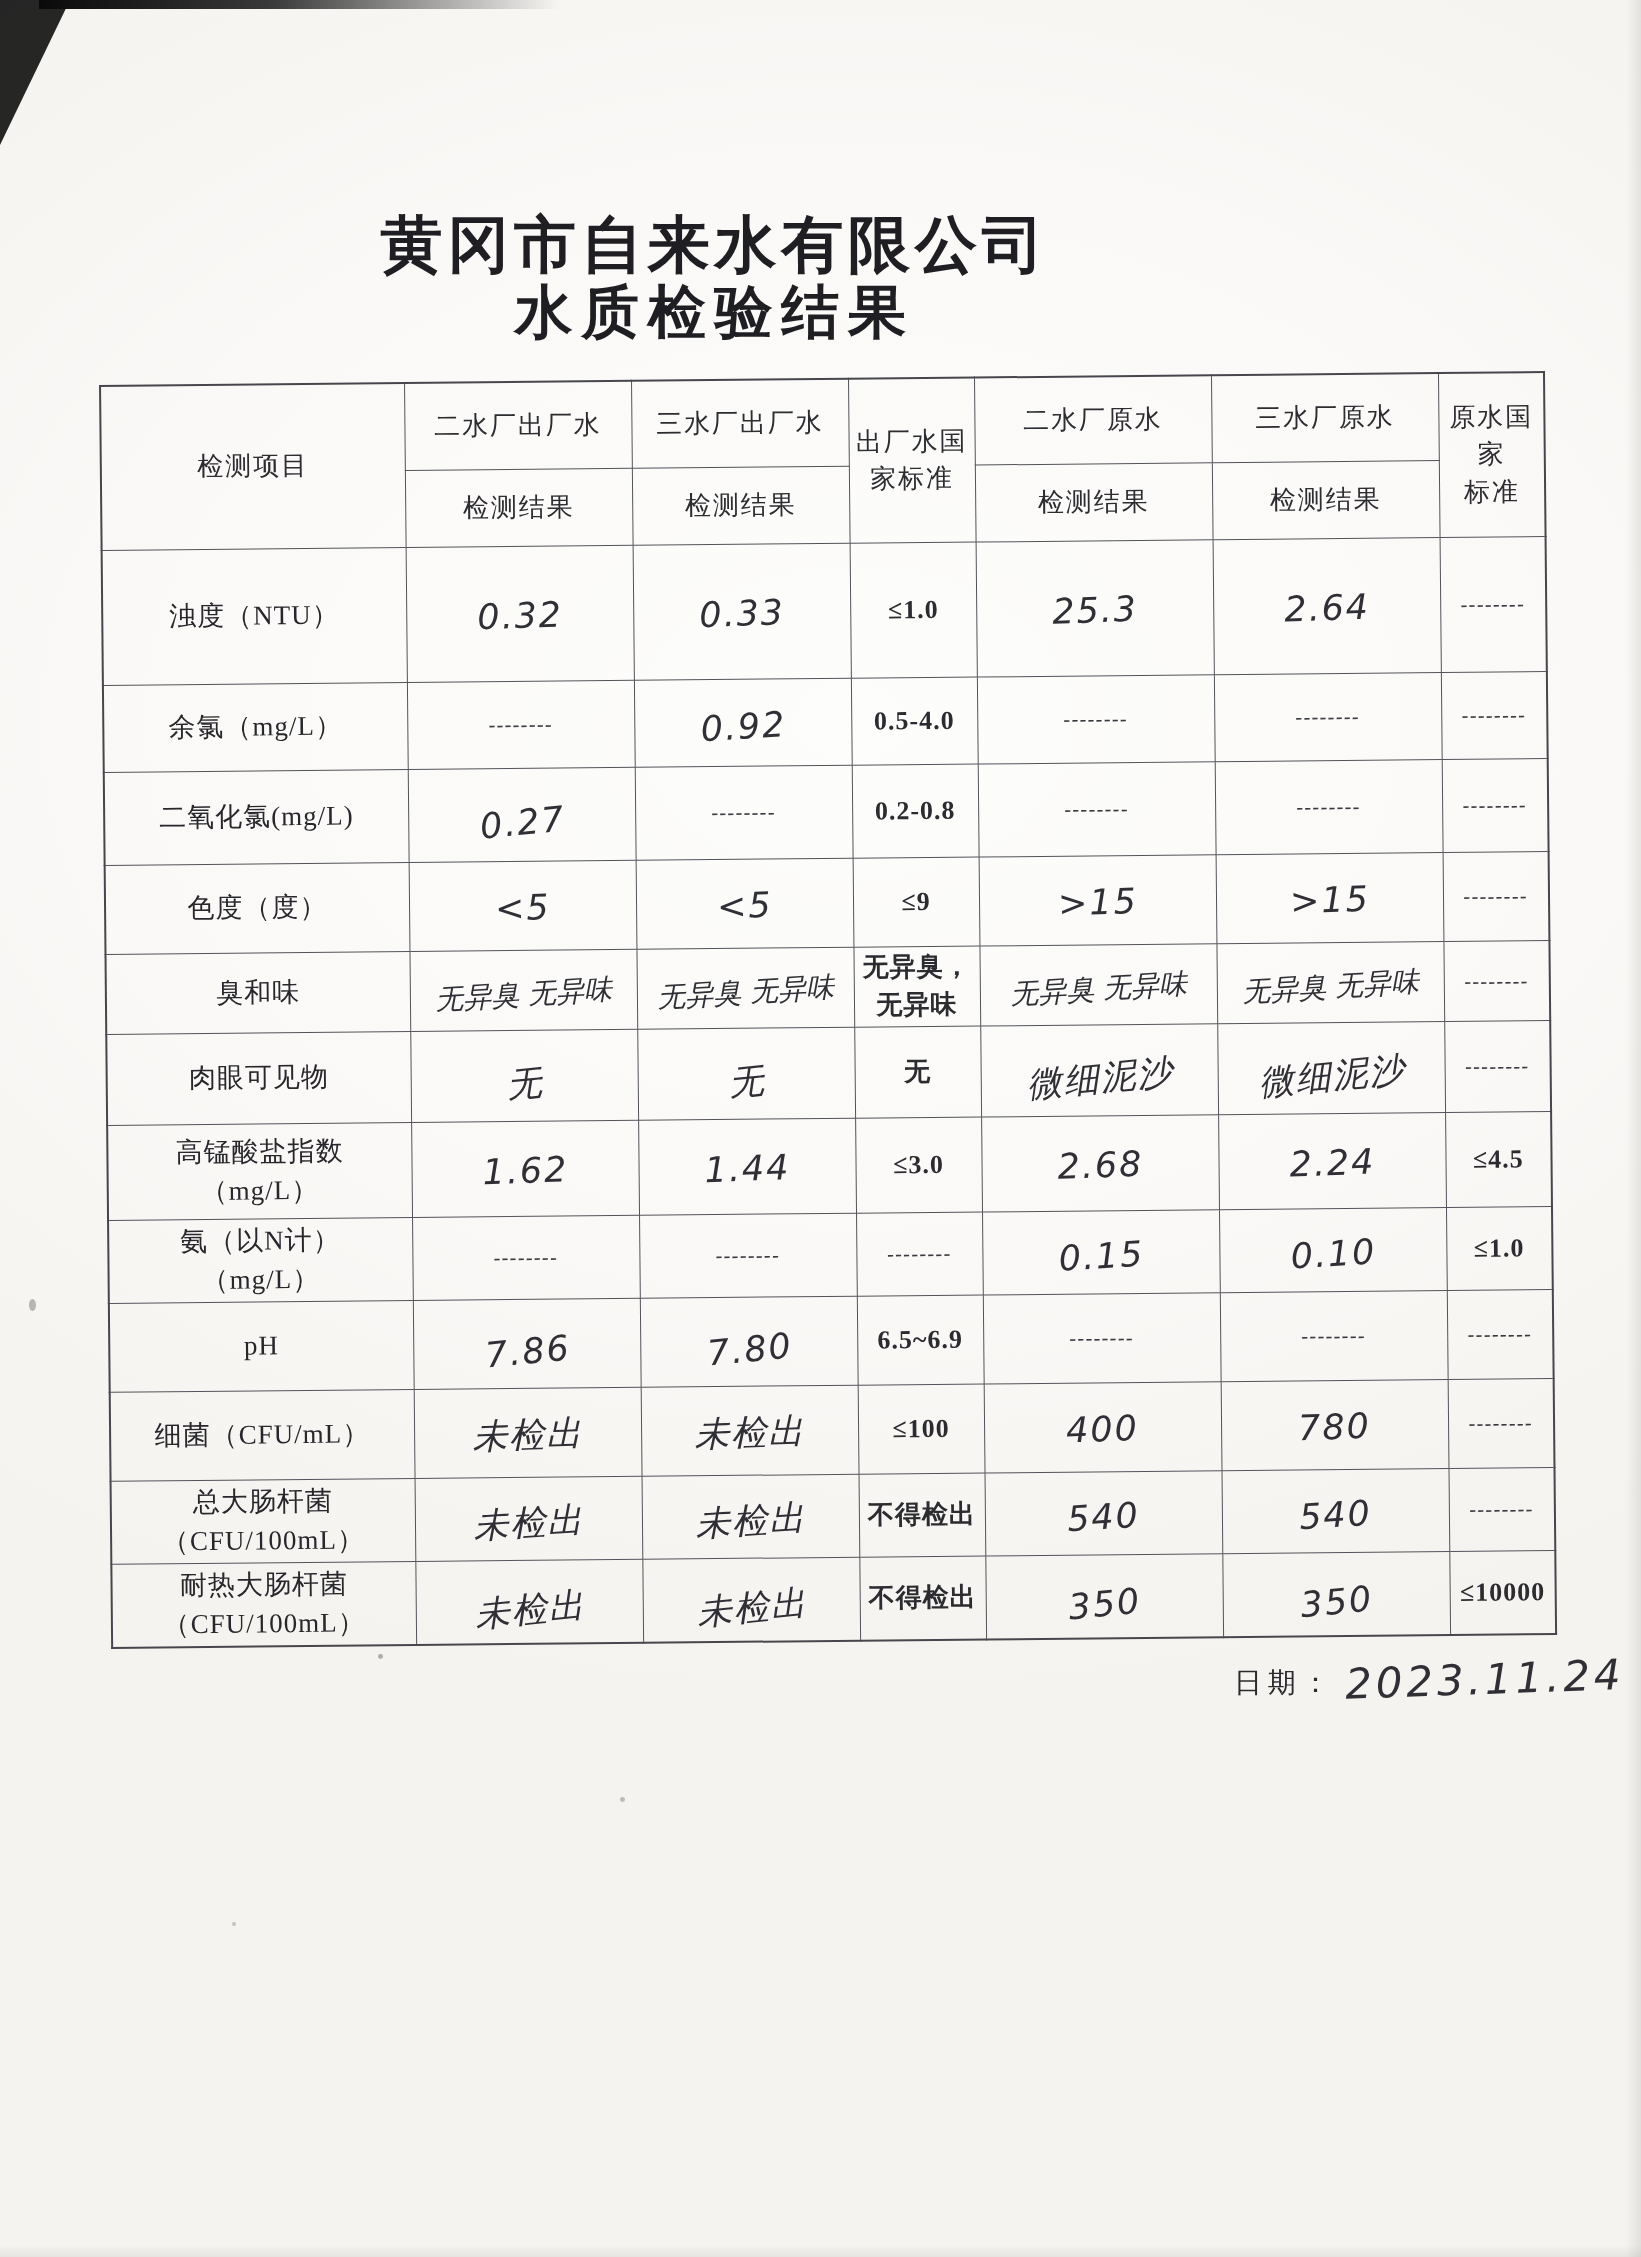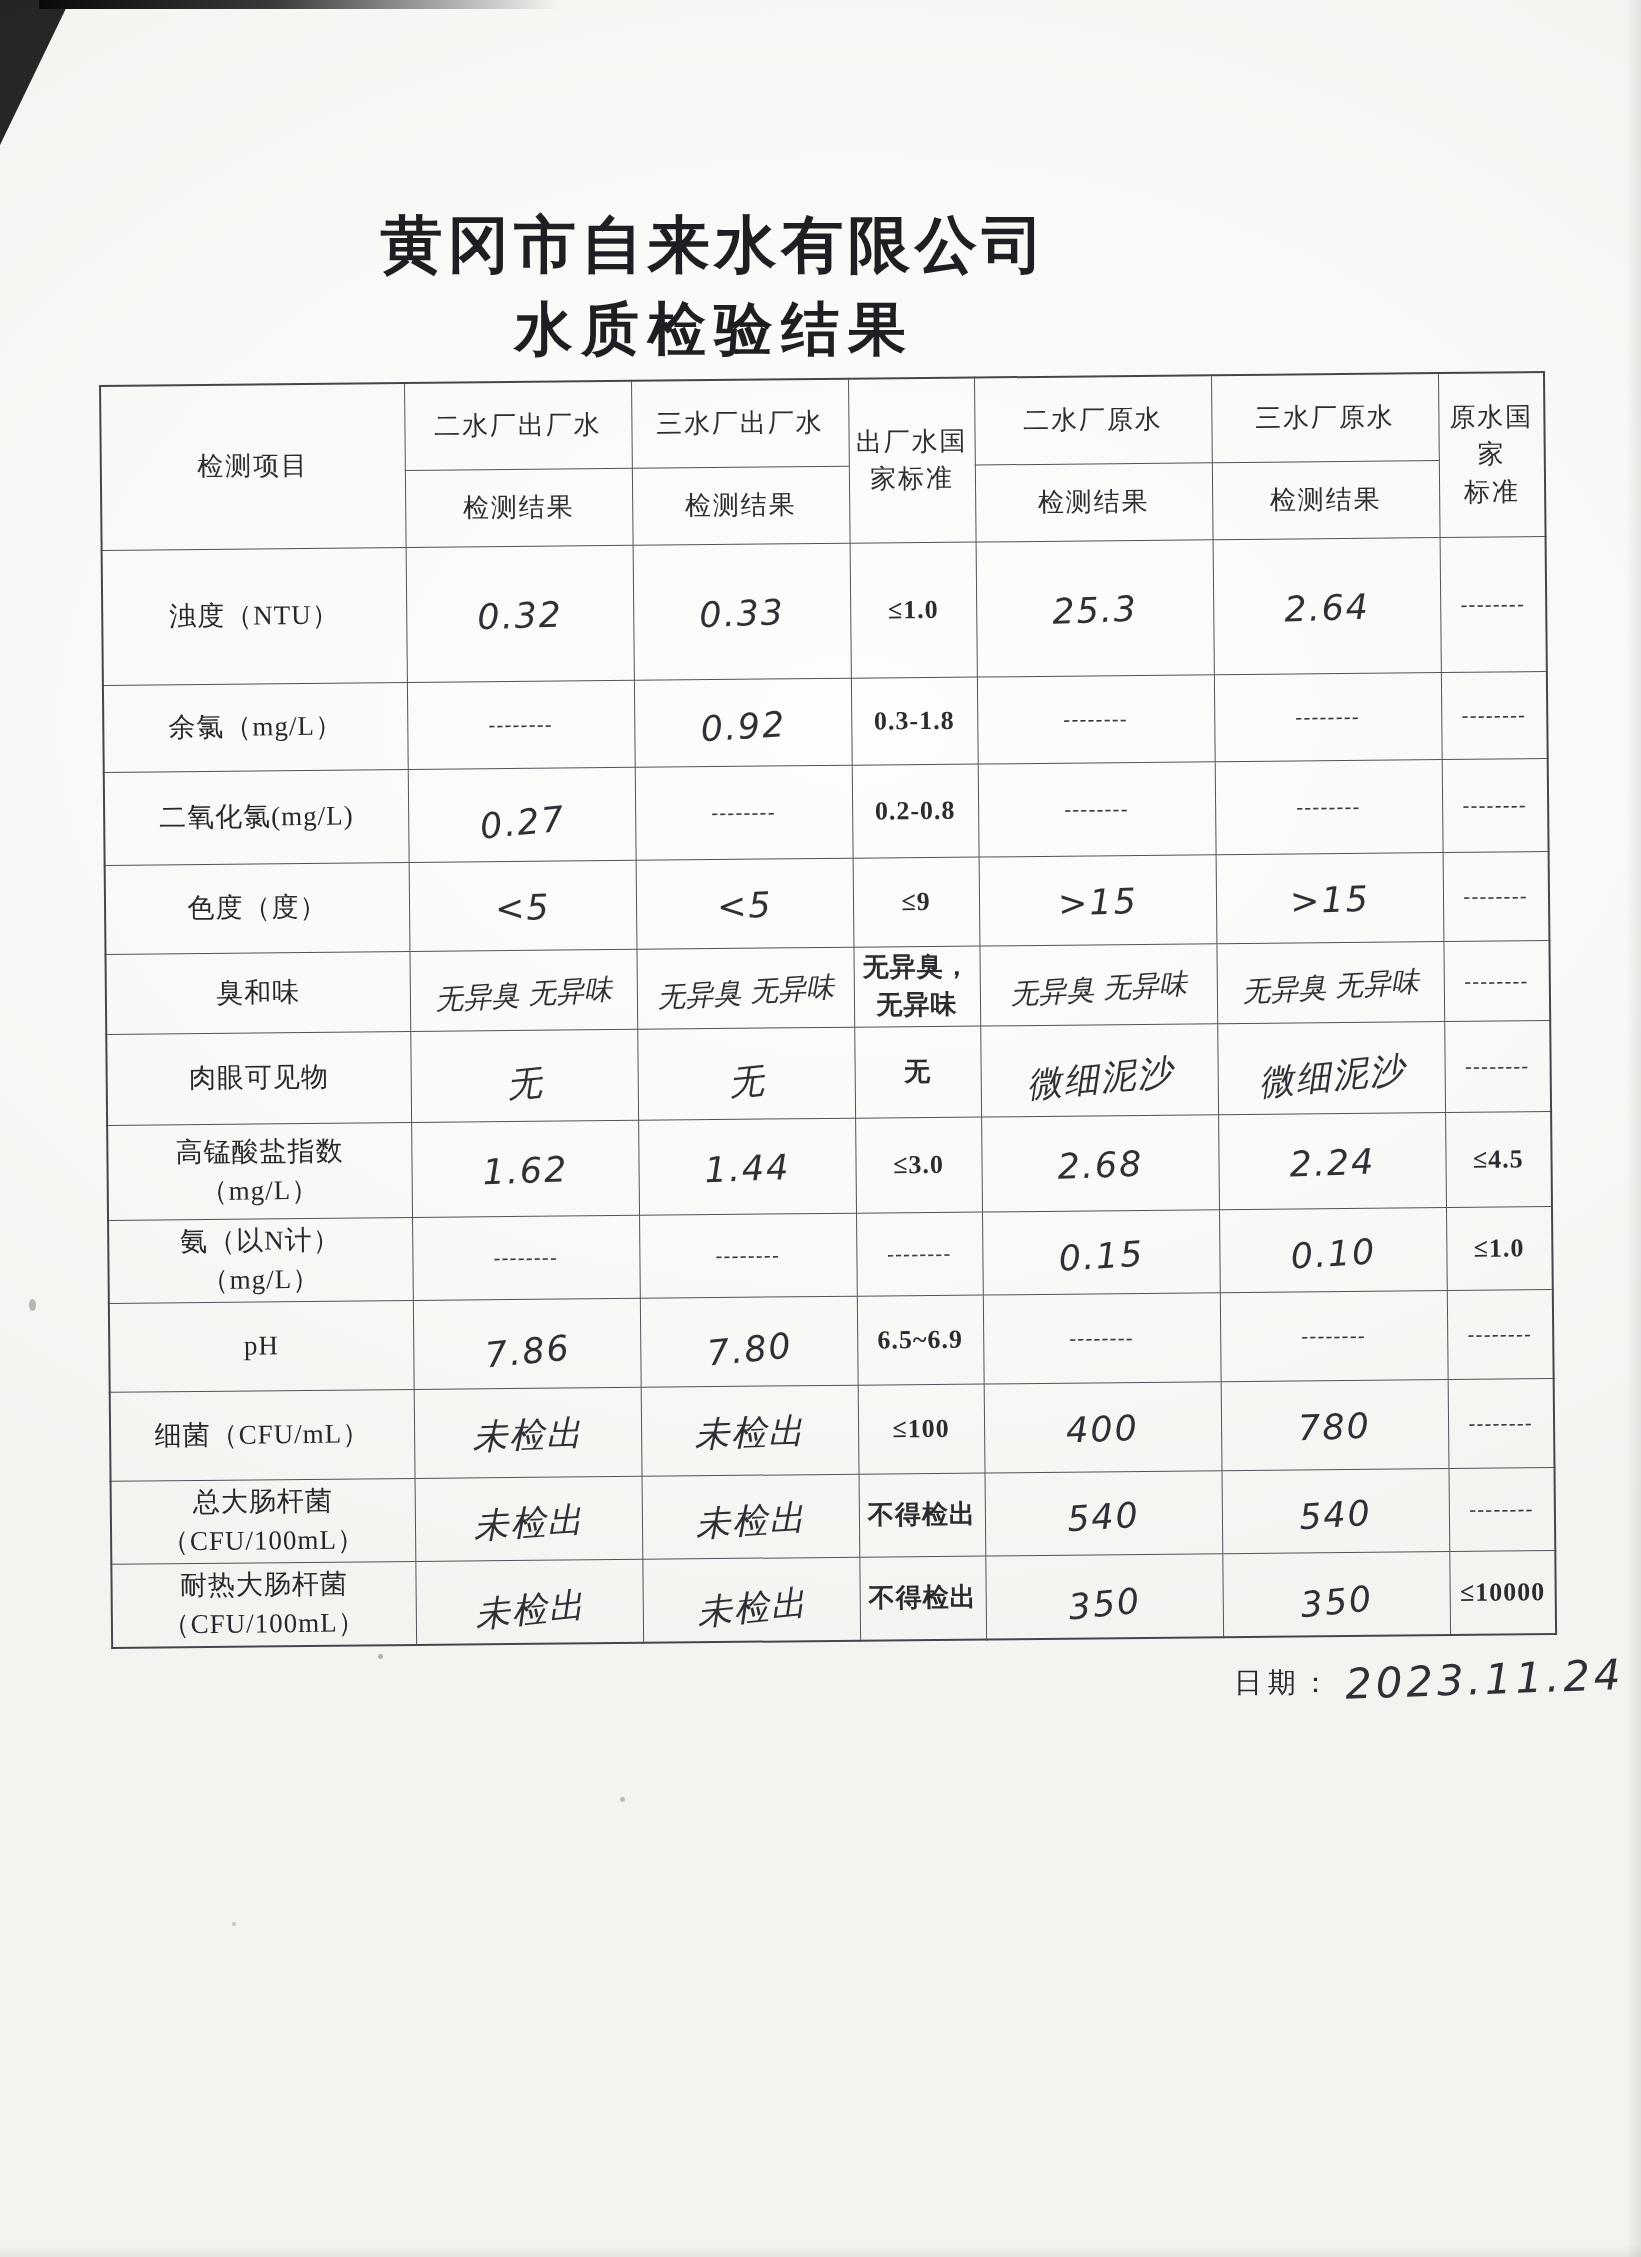--- a/index.html
+++ b/index.html
@@ -22,21 +22,21 @@
     background:linear-gradient(to right,rgba(0,0,0,0),rgba(60,55,50,.10));}
   .edge-bottom{position:absolute;bottom:0;left:0;width:100%;height:11.6px;
     background:linear-gradient(to bottom,rgba(0,0,0,0),rgba(60,55,50,.08));}
   .speck{position:absolute;background:#6a6a6a;border-radius:50%;}
 
   
   .title-block{position:absolute;top:214px;left:53px;width:1323px;text-align:center;color:#1f1f23;}
   .title-line1{font-family:"Liberation Sans","DejaVu Sans",sans-serif;
     font-size:62px;font-weight:700;letter-spacing:4.8px;line-height:1.0;}
   .title-line2{font-family:"Liberation Sans","DejaVu Sans",sans-serif;
-    font-size:58px;font-weight:700;letter-spacing:8.7px;margin-top:24px;line-height:1.0;}
+    font-size:58px;font-weight:700;letter-spacing:8.7px;margin-top:7px;line-height:1.0;}
 
   
   table.report{
     position:absolute;left:99px;top:378px;width:1443px;
     border-collapse:collapse;table-layout:fixed;
     transform:rotate(-0.55deg);transform-origin:50% 0;
     color:#2b2b30;
   }
   table.report,{border:2.9px solid #46464c;}
   table.report{border:2.4px solid #46464c;}
@@ -141,21 +141,21 @@
           <td><span class="hw">0.33</span></td>
           <td><span class="printed std">≤1.0</span></td>
           <td><span class="hw">25.3</span></td>
           <td><span class="hw">2.64</span></td>
           <td><span class="dash">--------</span></td>
         </tr>
         <tr>
           <td class="item-cell">余氯（mg/L）</td>
           <td><span class="dash">--------</span></td>
           <td><span class="hw">0.92</span></td>
-          <td><span class="printed std">0.3-1.8</span></td>
+          <td><span class="printed std">0.5-4.0</span></td>
           <td><span class="dash">--------</span></td>
           <td><span class="dash">--------</span></td>
           <td><span class="dash">--------</span></td>
         </tr>
         <tr>
           <td class="item-cell">二氧化氯(mg/L)</td>
           <td><span class="hw">0.27</span></td>
           <td><span class="dash">--------</span></td>
           <td><span class="printed std">0.2-0.8</span></td>
           <td><span class="dash">--------</span></td>

